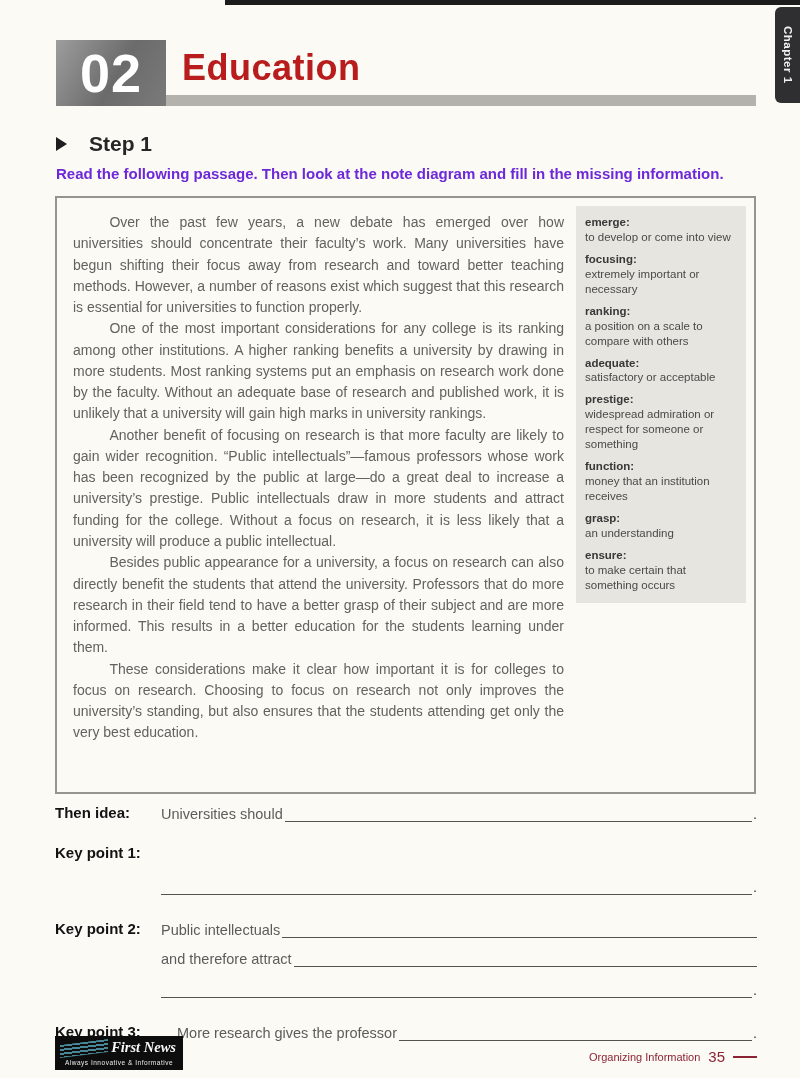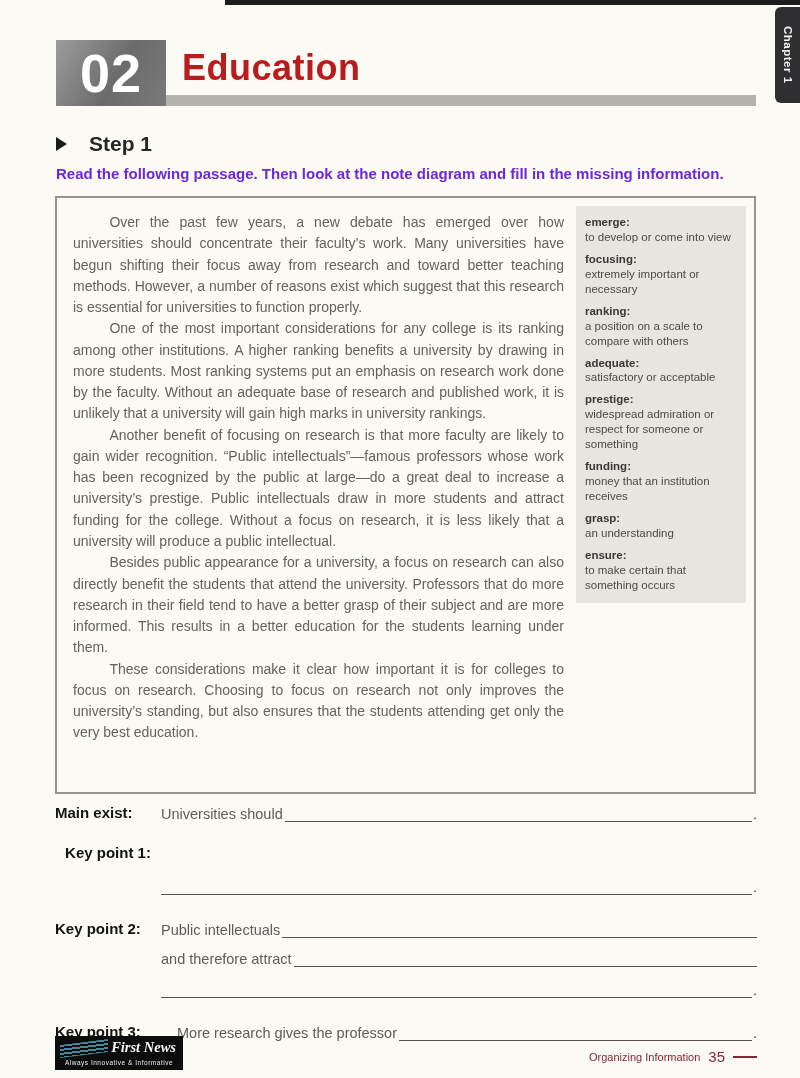--- a/index.html
+++ b/index.html
@@ -69,21 +69,21 @@
 
   
   .exercise{position:absolute;left:55px;top:804px;width:702px;}
   .ex-row{display:flex;align-items:flex-end;}
   .ex-label{flex:0 0 106px;font-size:15px;font-weight:bold;color:#131313;padding-bottom:1px;}
   .ex-line{flex:1;display:flex;align-items:flex-end;font-size:14.5px;color:#5d5c5a;}
   .ex-text{white-space:nowrap;padding-right:2px;}
   .blank{flex:1;border-bottom:1.4px solid #55534f;height:1.05em;}
   .ex-period{padding-left:1px;color:#3a3a3a;}
   .mt-a{margin-top:0;}
-  .mt-b{margin-top:22px;text-align:center;}
+  .mt-b{margin-top:22px;}
   .mt-c{margin-top:17px;}
   .mt-d{margin-top:25px;}
   .mt-e{margin-top:13px;}
   .mt-f{margin-top:14px;}
   .mt-g{margin-top:25px;gap:16px;}
 
   
   .footer{
     position:absolute;left:55px;top:1036px;width:702px;
     display:flex;align-items:flex-end;justify-content:space-between;
@@ -154,38 +154,38 @@
       </div>
       <div class="vocab-item">
         <span class="vocab-term">adequate:</span>
         <span class="vocab-def">satisfactory or acceptable</span>
       </div>
       <div class="vocab-item">
         <span class="vocab-term">prestige:</span>
         <span class="vocab-def">widespread admiration or respect for someone or something</span>
       </div>
       <div class="vocab-item">
-        <span class="vocab-term">funding:</span>
+        <span class="vocab-term">function:</span>
         <span class="vocab-def">money that an institution receives</span>
       </div>
       <div class="vocab-item">
         <span class="vocab-term">grasp:</span>
         <span class="vocab-def">an understanding</span>
       </div>
       <div class="vocab-item">
         <span class="vocab-term">ensure:</span>
         <span class="vocab-def">to make certain that something occurs</span>
       </div>
     </div>
   </div>
 
   <div class="exercise">
 
     <div class="ex-row mt-a">
-      <span class="ex-label">Main exist:</span>
+      <span class="ex-label">Then idea:</span>
       <span class="ex-line">
         <span class="ex-text">Universities should</span>
         <span class="blank"></span>
         <span class="ex-period">.</span>
       </span>
     </div>
 
     <div class="ex-row mt-b">
       <span class="ex-label">Key point 1:</span>
     </div>

